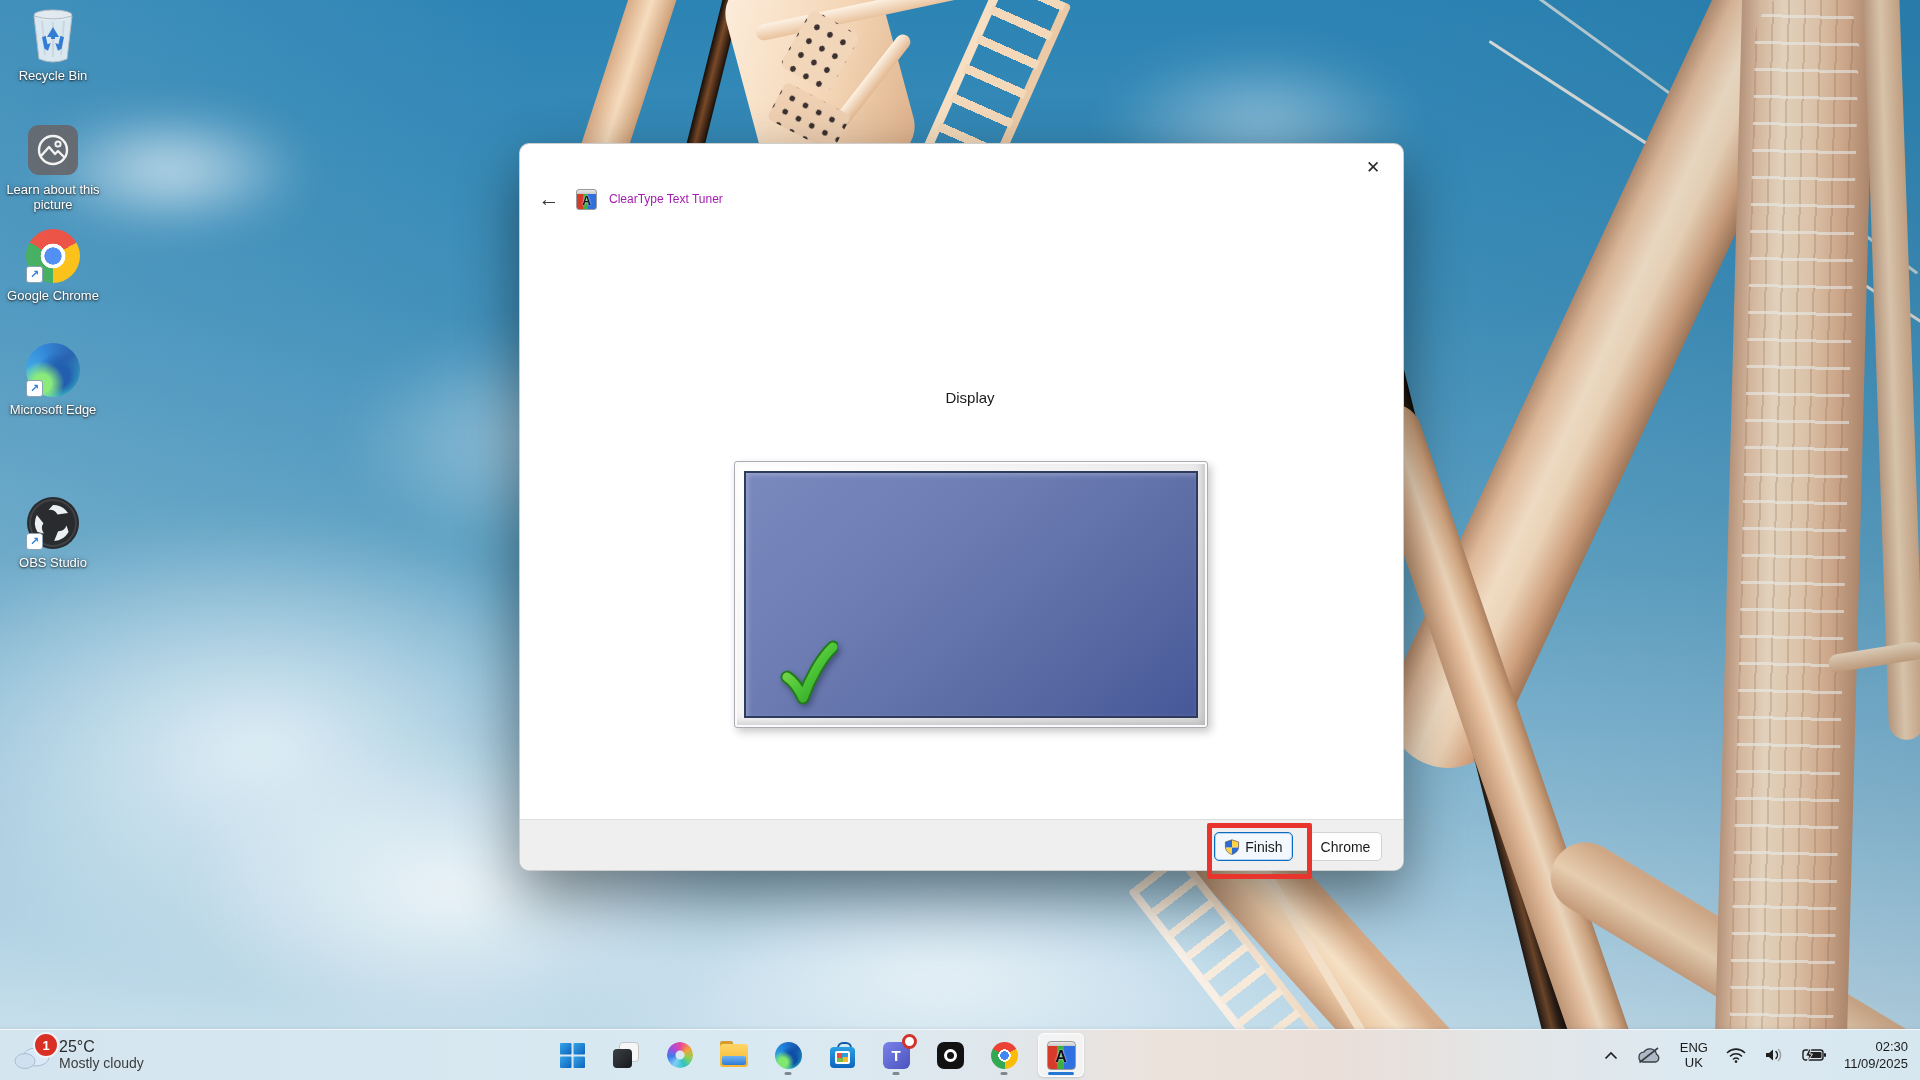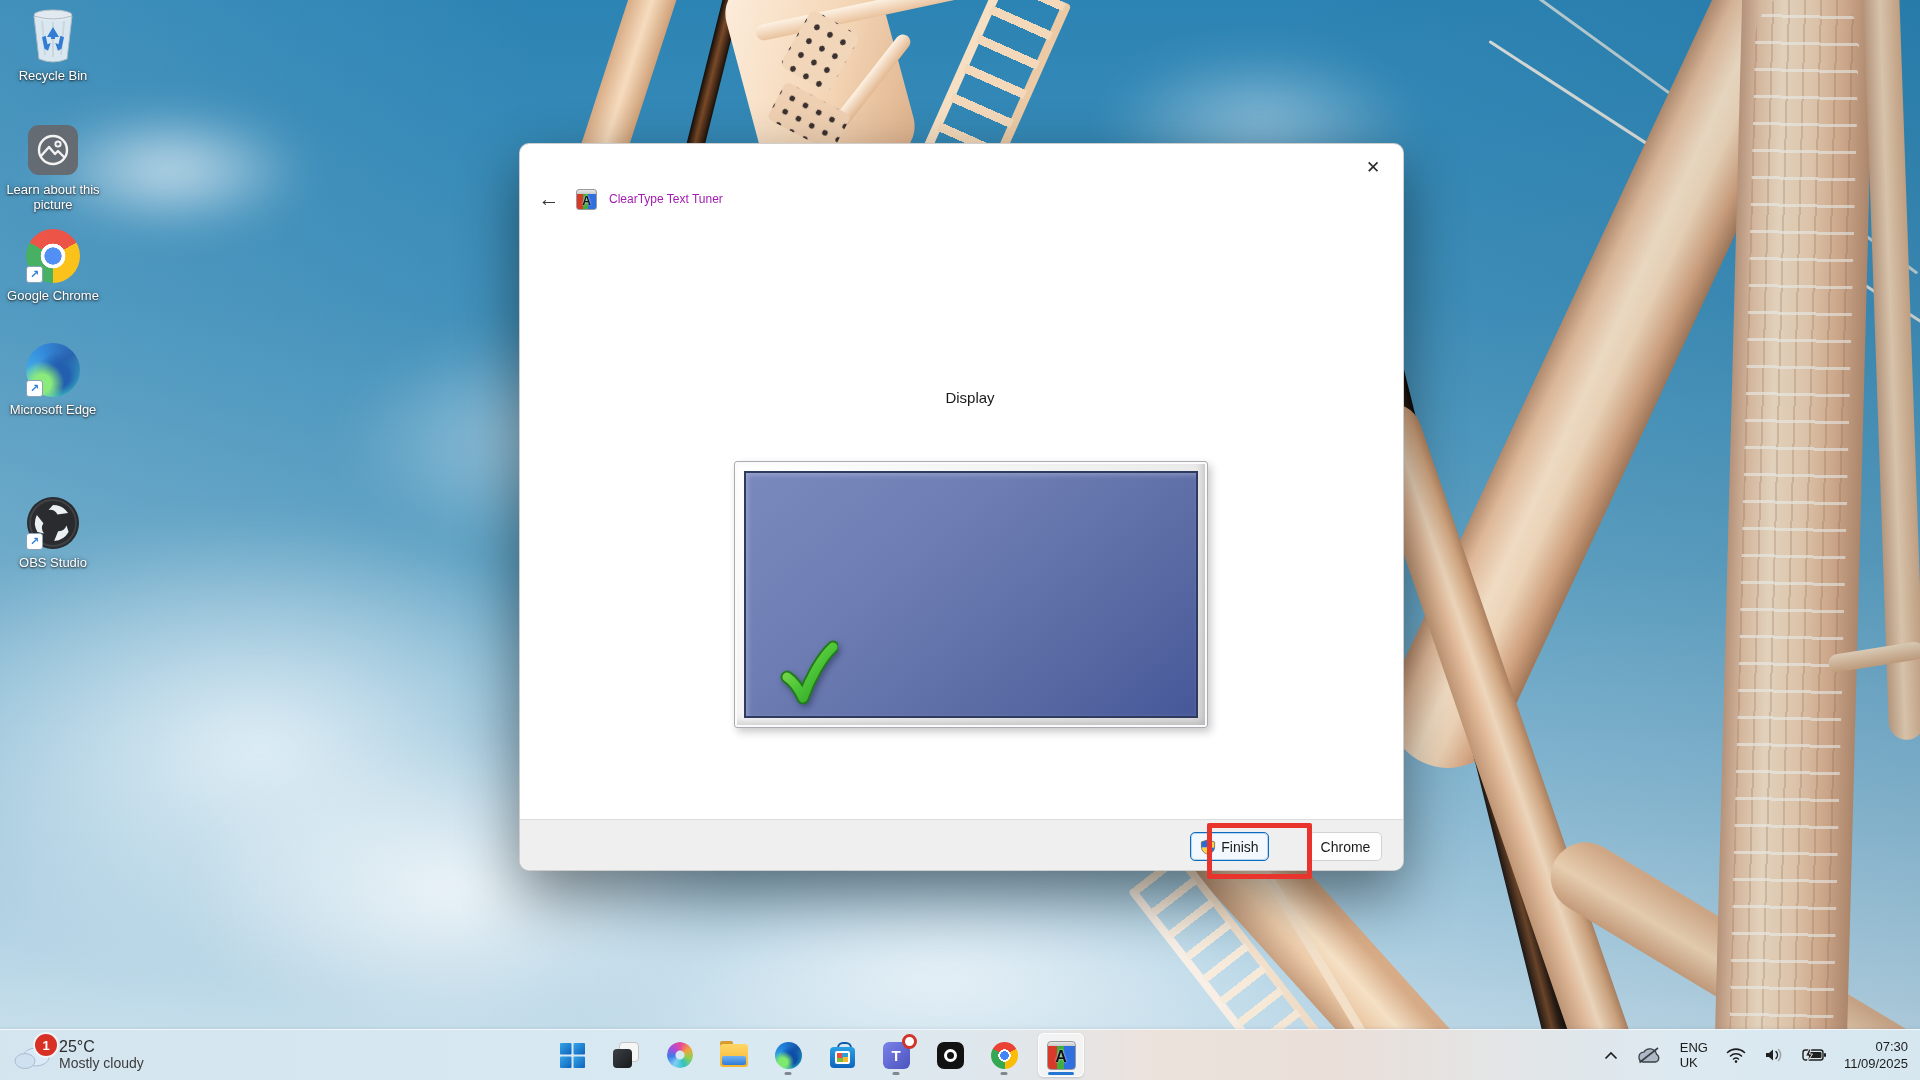--- a/index.html
+++ b/index.html
@@ -41,21 +41,21 @@
     background:linear-gradient(135deg,#ffffff 0%,#f1f1f1 45%,#dcdcdc 100%);
     box-shadow:inset 0 0 0 2px #fbfbfb,inset -4px -4px 8px rgba(0,0,0,.18),3px 4px 9px rgba(0,0,0,.22);}
   .mscreen{position:absolute;inset:9px;border:2px solid #2e3a5e;
     background:linear-gradient(140deg,#7988bd 0%,#6e7eb4 35%,#5a6ba4 70%,#47589a 100%);
     box-shadow:inset 2px 2px 5px rgba(255,255,255,.25);}
   .checkmark{position:absolute;left:34px;bottom:10px;filter:drop-shadow(2px 3px 3px rgba(0,0,30,.35));}
   .dlg-footer{position:absolute;left:0;right:0;bottom:0;height:50px;background:#efefef;border-top:1px solid #dddddd;
     border-radius:0 0 10px 10px;}
   .btn{position:absolute;top:12px;height:29px;border-radius:5px;display:flex;align-items:center;justify-content:center;
     font-size:14px;color:#1a1a1a;gap:5px;box-sizing:border-box;}
-  .btn-finish{left:670px;width:79px;background:#f2f8fd;border:1px solid #0a6cc0;box-shadow:inset 0 0 0 1px rgba(10,108,192,.25);}
+  .btn-finish{left:694px;width:79px;background:#f2f8fd;border:1px solid #0a6cc0;box-shadow:inset 0 0 0 1px rgba(10,108,192,.25);}
   .btn-cancel{left:789px;width:73px;background:#fdfdfd;border:1px solid #d2d2d2;}
   .red-box{position:absolute;left:687px;top:679px;width:95px;height:46px;border:5px solid var(--annotation-red,#e8342c);
     border-radius:2px;pointer-events:none;z-index:5;}
 
   
   .taskbar{position:absolute;left:0;right:0;bottom:0;height:50px;z-index:30;
     background:linear-gradient(90deg,#d4e5ef 0%,#d9e9f2 40%,#dfe7ec 52%,#ece2dc 60%,#eadfd9 70%,#e3e5e6 78%,#dce9f1 88%,#d6e7f0 100%);
     border-top:1px solid rgba(255,255,255,.65);box-shadow:0 -1px 3px rgba(80,110,130,.12);}
   .weather{position:absolute;left:14px;top:3px;display:flex;align-items:center;gap:9px;height:44px;}
   .wcloud{position:relative;width:36px;height:30px;}
@@ -69,21 +69,21 @@
   .runner{position:absolute;bottom:2px;left:50%;transform:translateX(-50%);width:7px;height:3px;border-radius:2px;background:#7f8890;}
   .runner.active{width:26px;background:var(--taskbar-indicator-blue,#2478d4);}
   .tb-active-bg{background:rgba(255,255,255,.55);box-shadow:inset 0 0 0 1px rgba(255,255,255,.8),0 1px 2px rgba(90,110,125,.25);}
   .searchbox{width:276px;height:34px;border-radius:17px;background:rgba(255,255,255,.82);border:1px solid rgba(150,170,185,.55);
     display:flex;align-items:center;padding:0 14px;gap:10px;box-sizing:border-box;box-shadow:0 1px 2px rgba(100,120,140,.15);}
   .searchbox input{border:none;outline:none;background:transparent;font-size:15px;color:#333;width:180px;
     font-family:"Liberation Sans",sans-serif;}
   .searchbox input::placeholder{color:#4f5a63;opacity:1;}
   .tray{position:absolute;right:10px;top:0;height:50px;display:flex;align-items:center;gap:14px;}
   .tray .blk{display:flex;align-items:center;justify-content:center;height:40px;border-radius:5px;padding:0 2px;}
-  .lang{font-size:13px;line-height:15px;color:#1b1b1b;text-align:left;}
+  .lang{font-size:13px;line-height:15px;color:#1b1b1b;text-align:center;}
   .clock{font-size:13px;line-height:17px;color:#1b1b1b;text-align:right;}
 
   
   .chrome-ball{border-radius:50%;
     background:radial-gradient(circle,#4285f4 0 22%,#ffffff 23% 32%,rgba(0,0,0,0) 33%),
     conic-gradient(#ea4335 0 60deg,#fbbc05 60deg 180deg,#34a853 180deg 300deg,#ea4335 300deg 360deg);}
   .edge-ball{border-radius:50%;
     background:radial-gradient(circle at 30% 75%,#7ee96e 0 16%,rgba(126,233,110,0) 40%),
     radial-gradient(circle at 60% 62%,#0d4fa8 0 24%,rgba(13,79,168,0) 52%),
     conic-gradient(from 150deg,#2bd4c3,#37b0e8 90deg,#1f7fd8 180deg,#1653a8 260deg,#2bd4c3 360deg);}
@@ -404,19 +404,19 @@
       <div class="blk">
         <svg width="24" height="14" viewBox="0 0 24 14">
           <rect x="1" y="2" width="20" height="10" rx="2.5" fill="none" stroke="#1f1f1f" stroke-width="1.4"></rect>
           <rect x="22" y="5" width="2" height="4" rx="1" fill="#1f1f1f"></rect>
           <rect x="7.5" y="4" width="12" height="6" rx="1" fill="#1f1f1f"></rect>
           <path d="M7 1 L3.5 8 h3 L5.5 13.5 L10.5 6 h-3 L9 1 Z" fill="#1f1f1f" stroke="#eef2f5" stroke-width="0.9"></path>
         </svg>
       </div>
       <div class="blk">
         <div class="clock">
-          <div>07:30</div>
+          <div>02:30</div>
           <div>11/09/2025</div>
         </div>
       </div>
     </div>
   </div>
 </div>
 
 </body></html>

